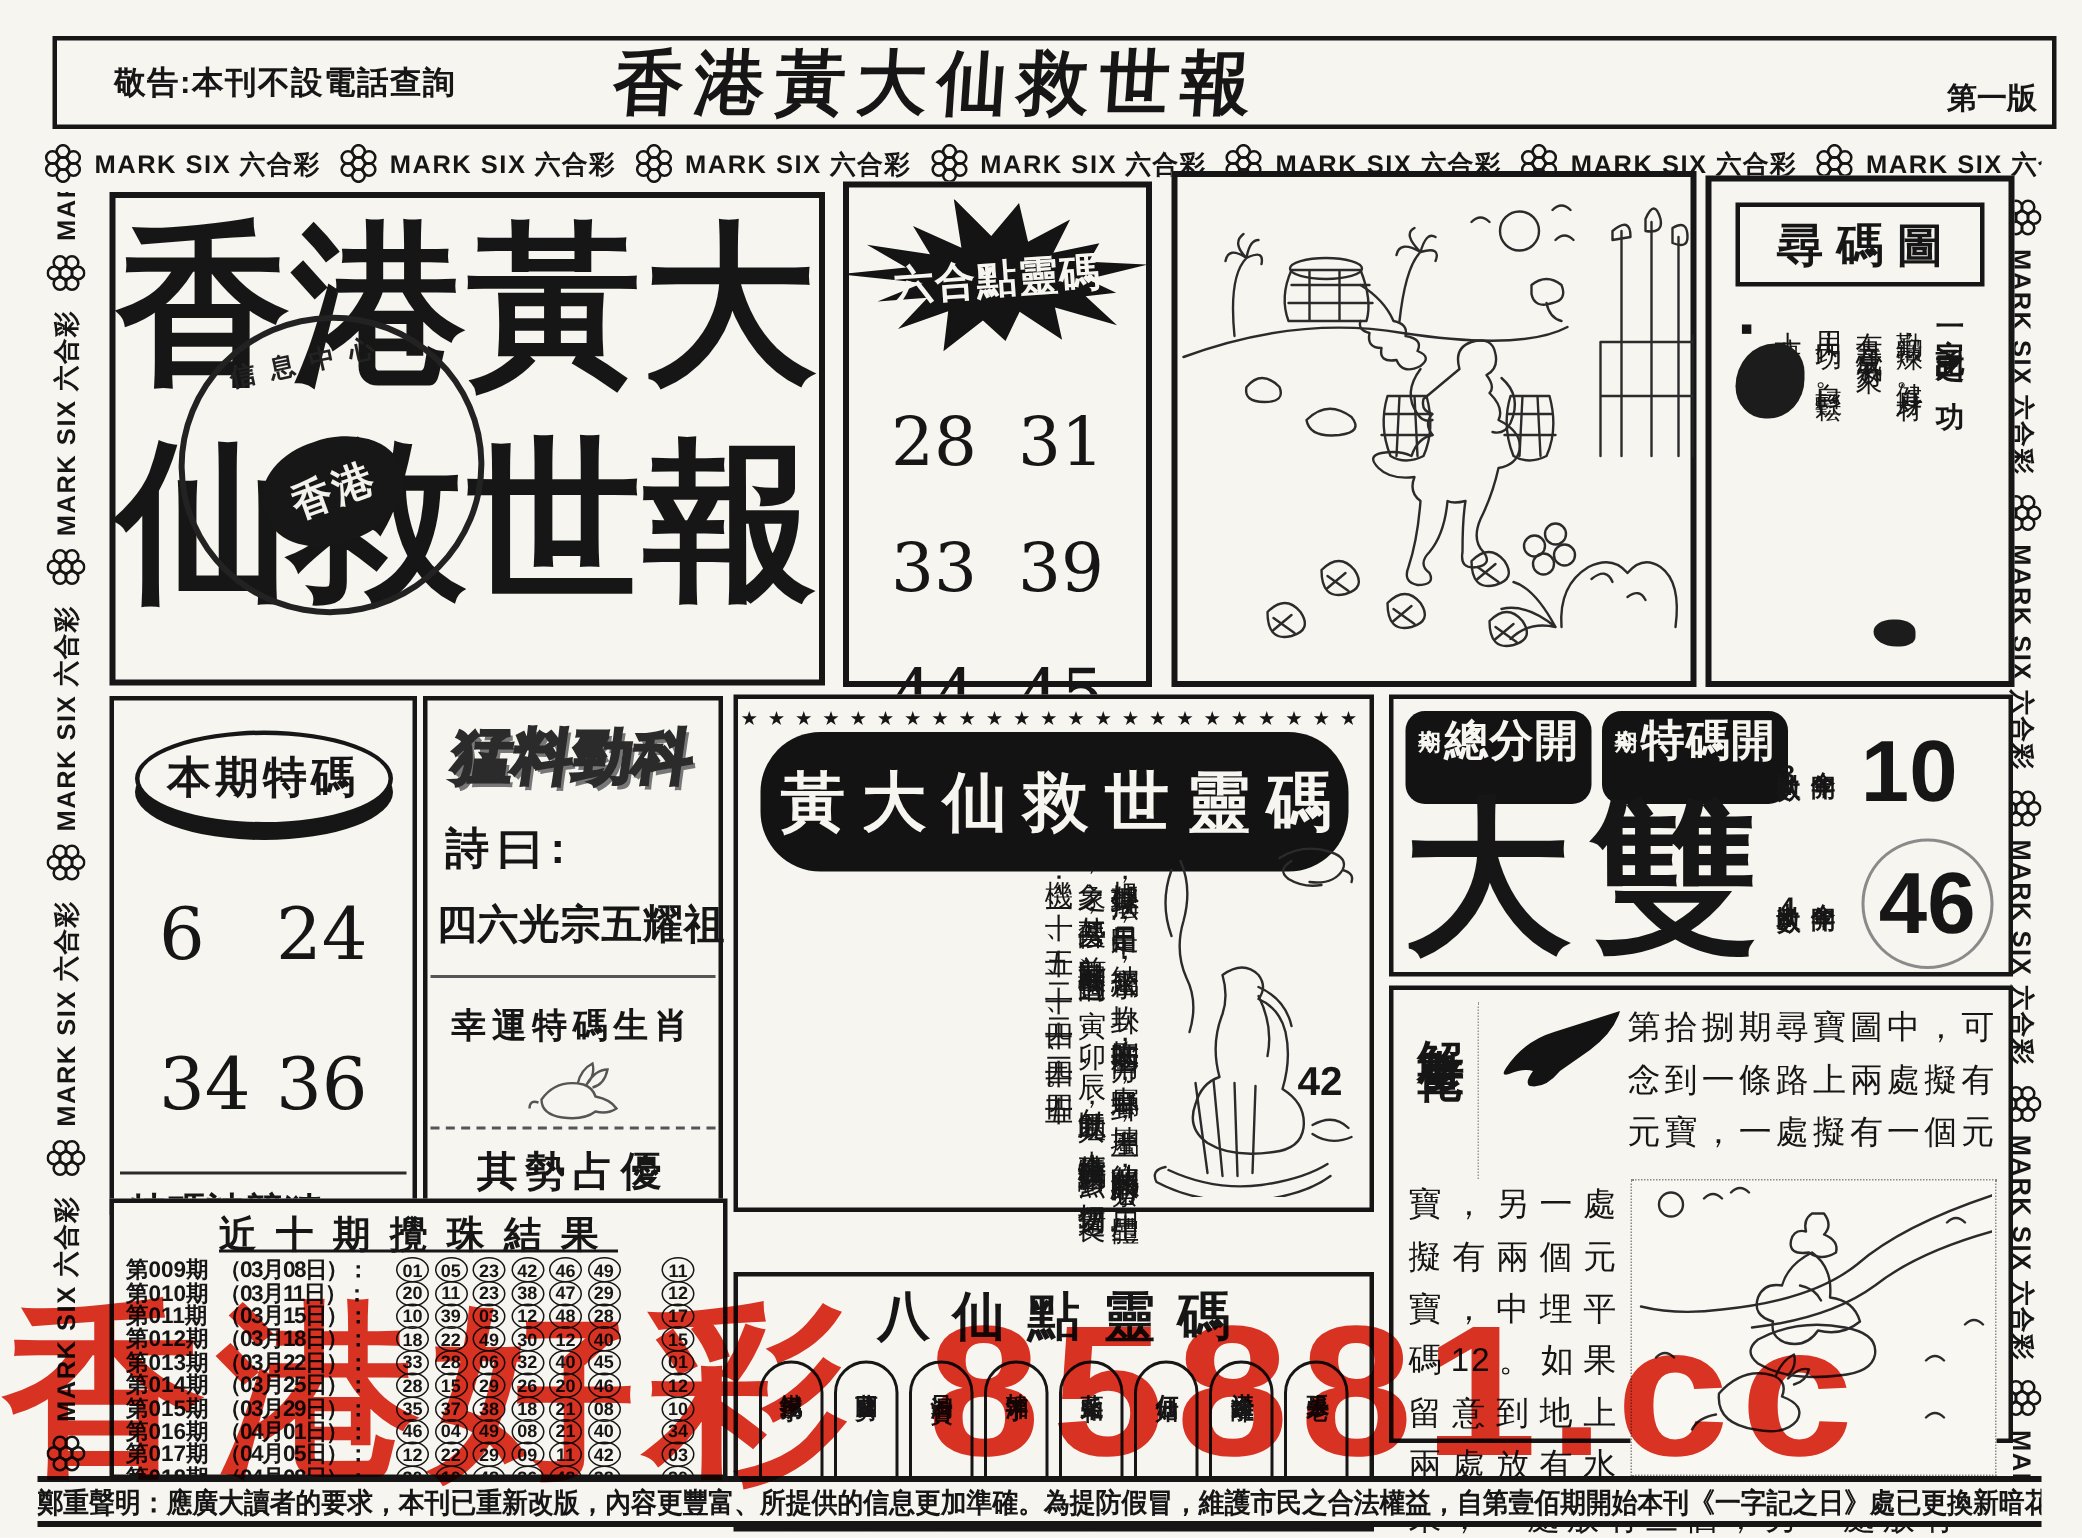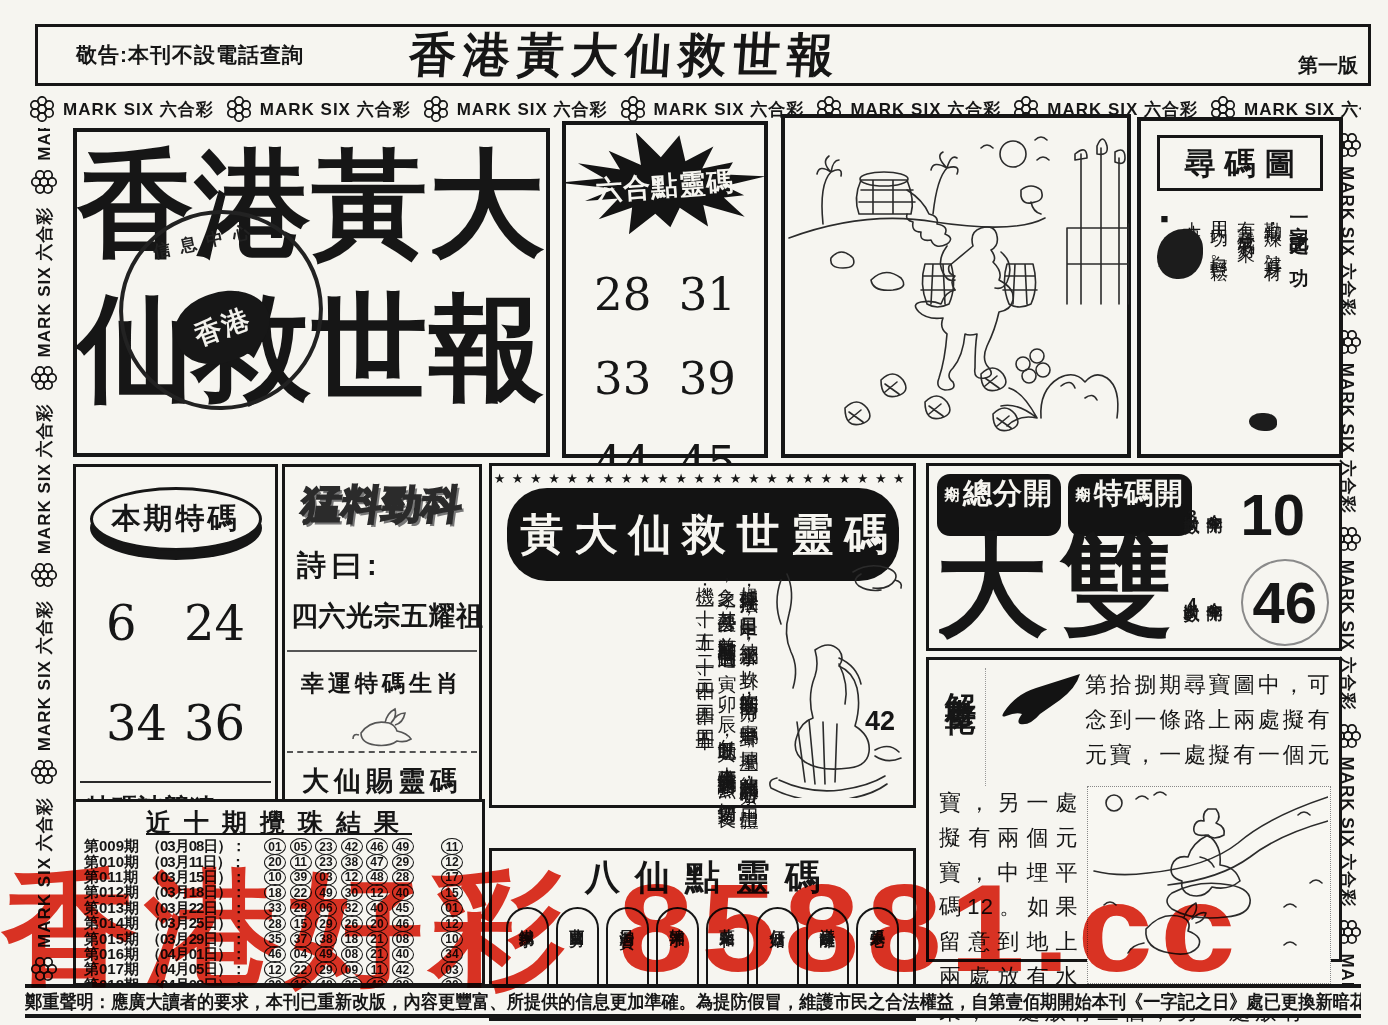--- a/index.html
+++ b/index.html
@@ -453,21 +453,21 @@
   <div class="panel" id="poem-box">
     <div class="pheader">猛料勁科</div>
     <div class="plabel">詩曰:</div>
     <div class="ppoem">四六光宗五耀祖</div>
     <div class="p-div"></div>
     <div class="plucky">幸運特碼生肖</div>
     <svg class="prabbit" width="70" height="44" viewBox="0 0 70 44">
       <path d="M14,30 q10,-14 28,-10 q6,2 8,8 q10,2 14,8 q-6,4 -14,2 q-8,6 -22,4 q-14,-2 -14,-12 z M38,20 q2,-10 10,-14 q2,8 -4,14 M44,20 q6,-10 14,-10 q-2,10 -10,12 M12,32 q-6,-2 -6,4" fill="none" stroke="#555" stroke-width="1.6"></path>
     </svg>
     <div class="p-div2"></div>
-    <div class="pgift">大仙賜靈碼</div>
+    <div class="pgift">其勢占優</div>
     <div class="pgnums">
       <span>10</span>
       <span>22</span>
     </div>
   </div>
 
   <div class="panel" id="lingma-box">
     <div class="stars" id="stars-row">★★★★★★★★★★★★★★★★★★★★★★★</div>
     <div class="lpill">
         <span>黃大仙救世靈碼</span>

